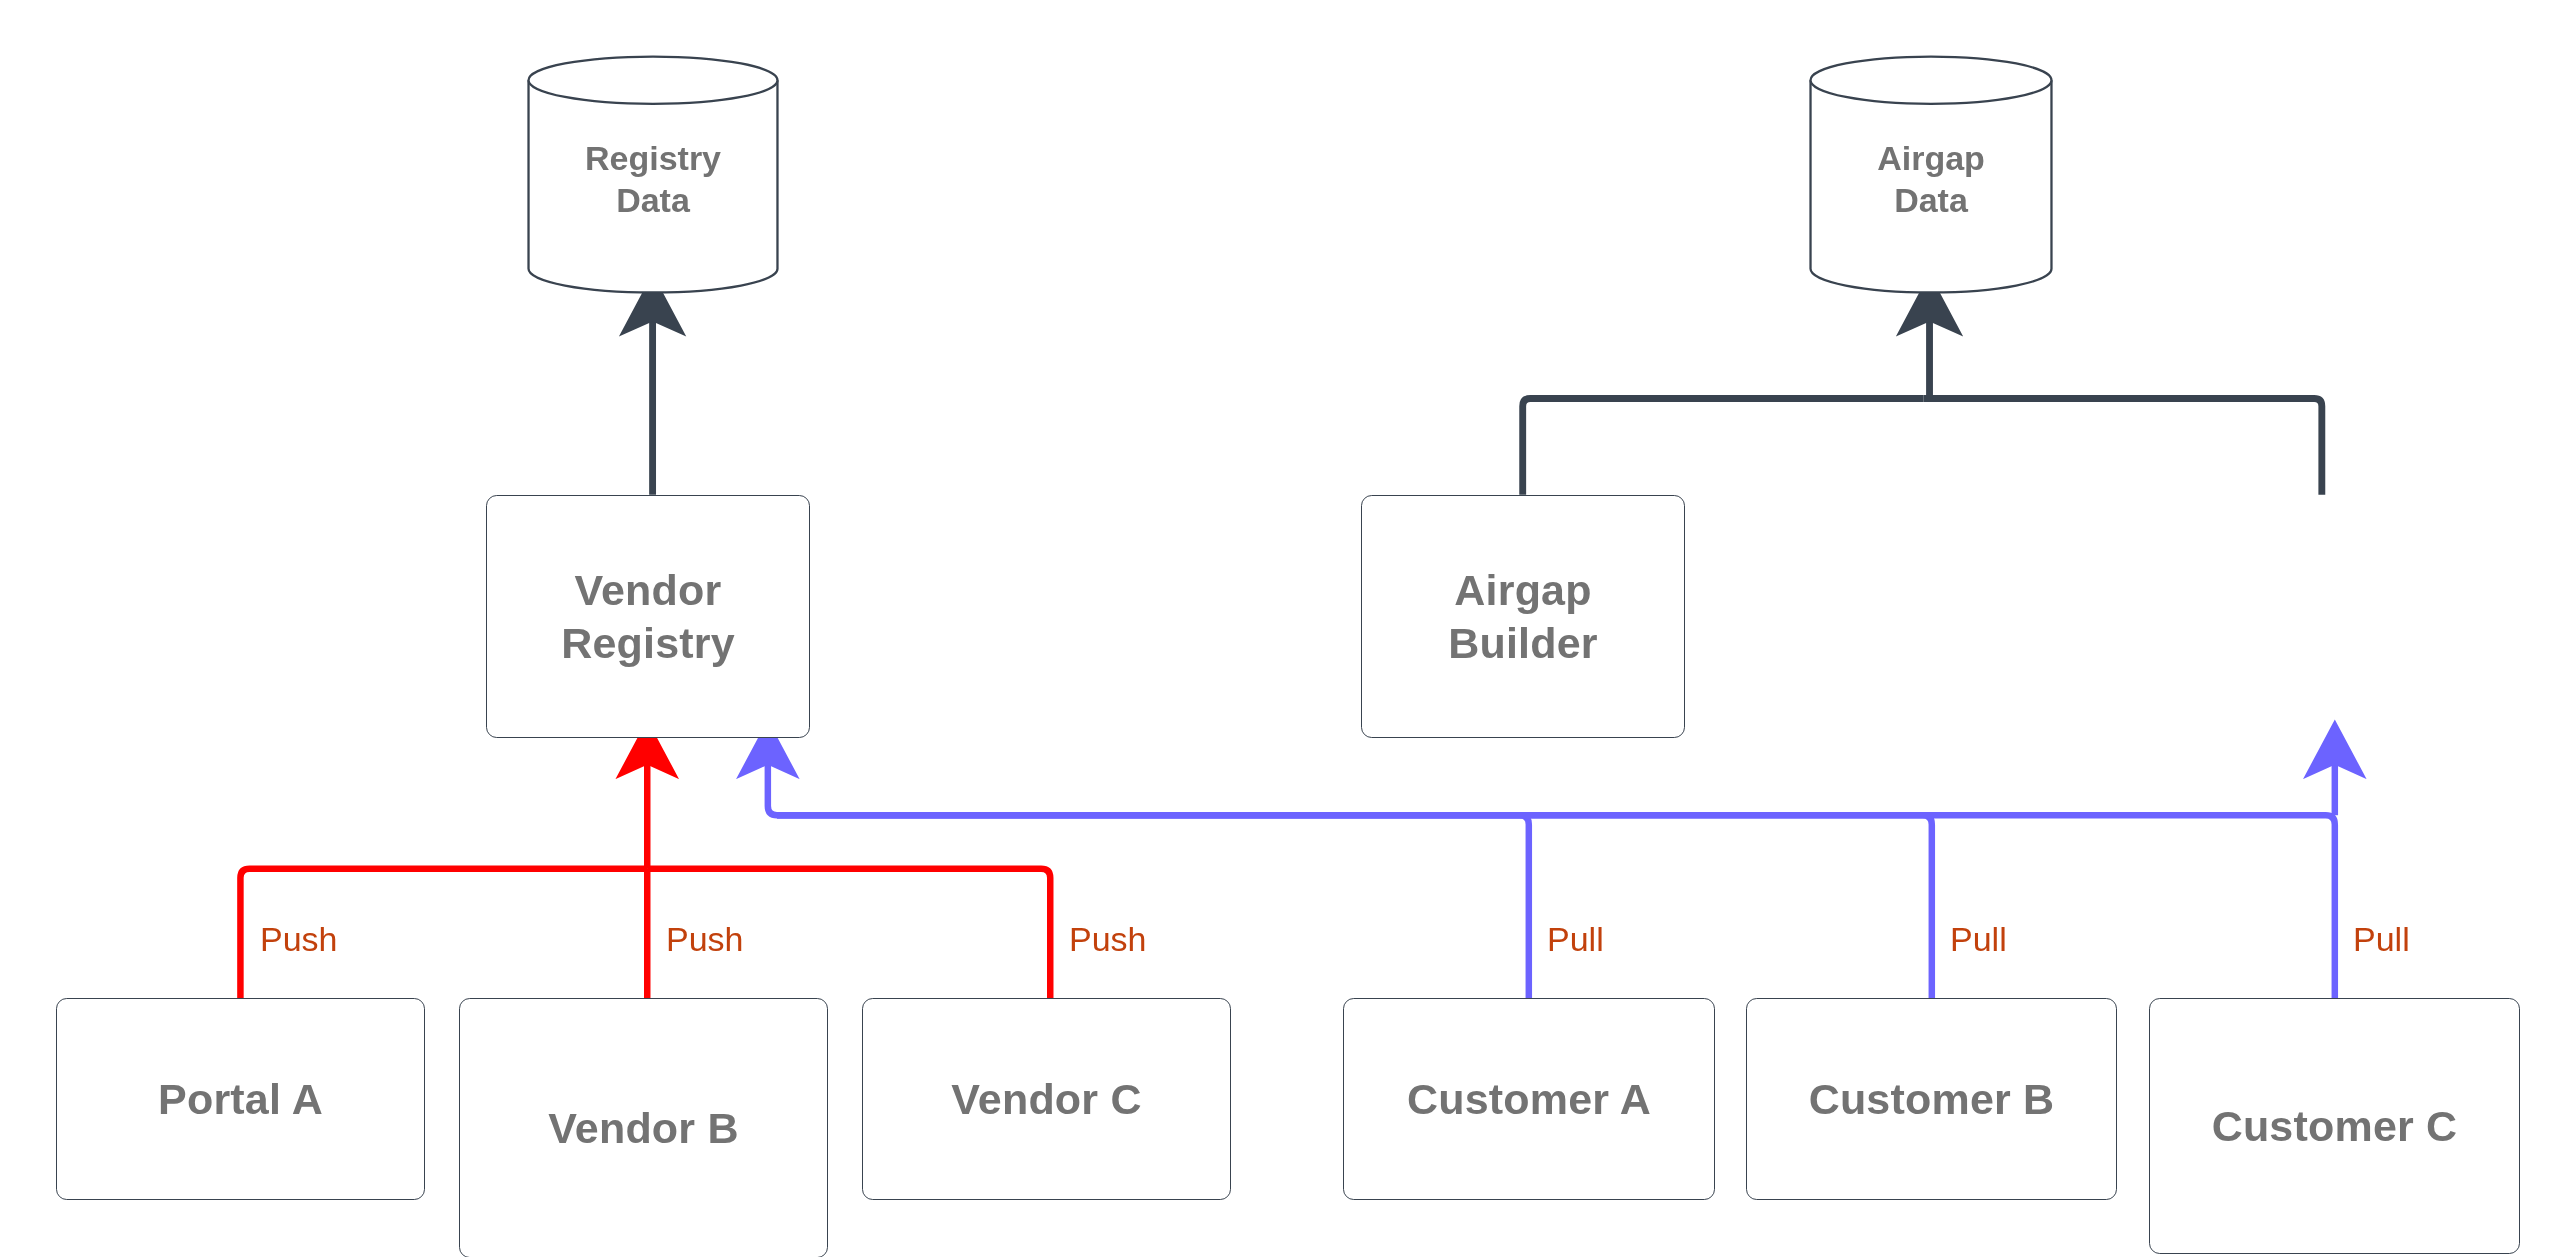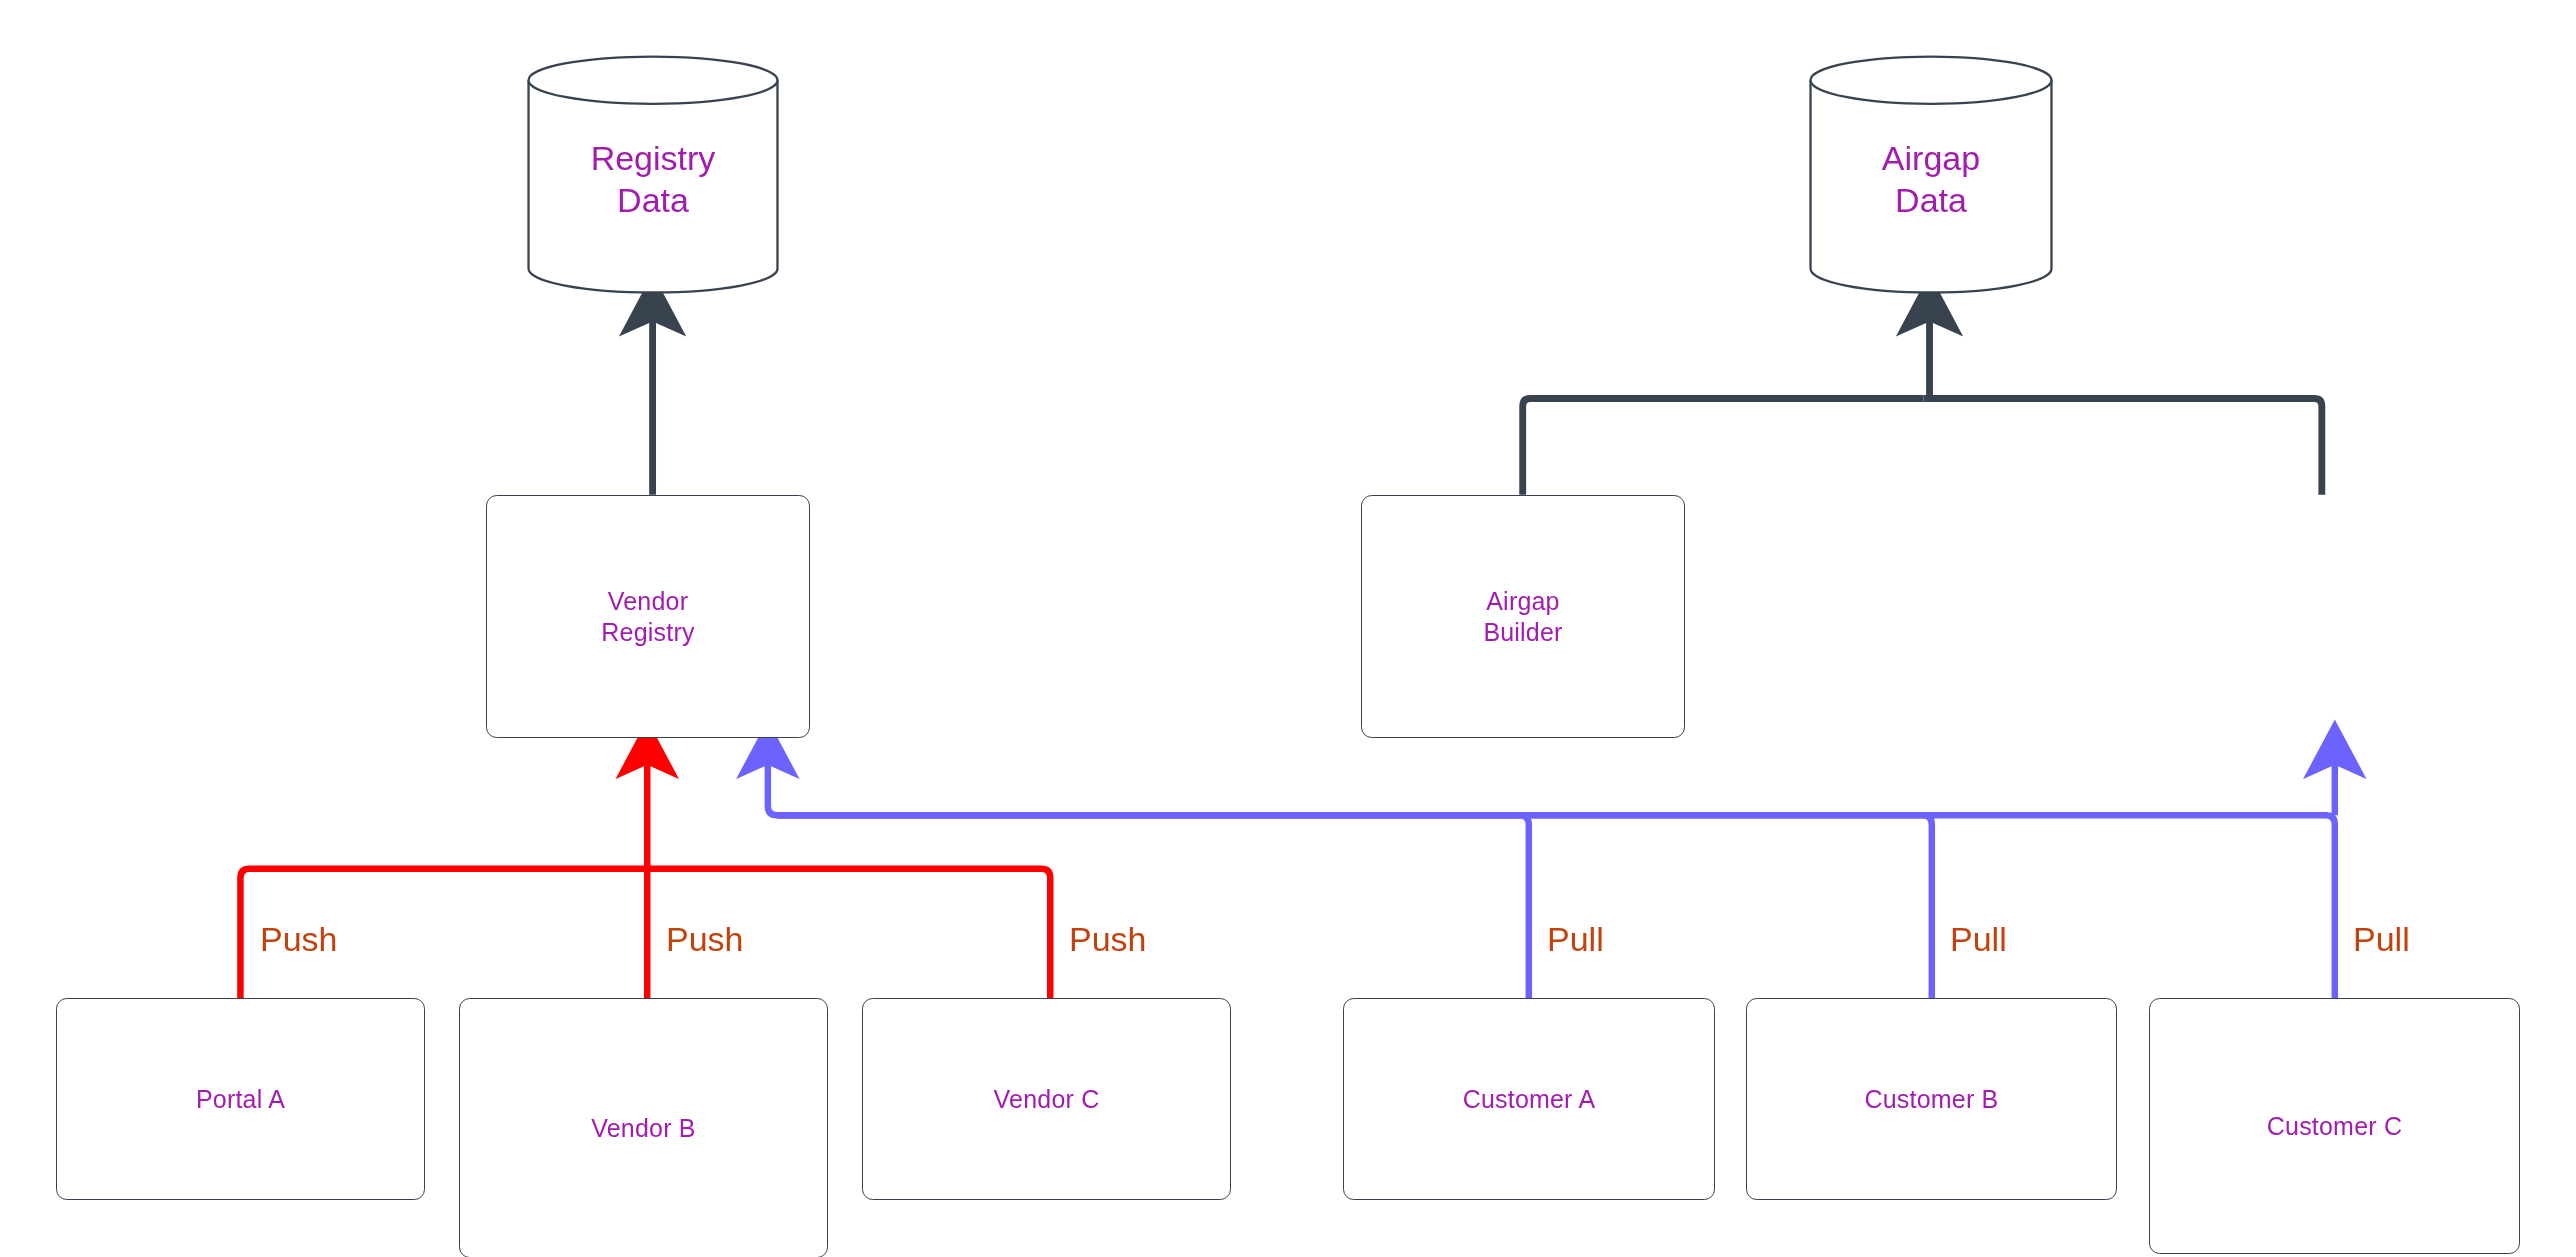--- a/index.html
+++ b/index.html
@@ -1,23 +1,23 @@
 <!DOCTYPE html>
 <html style="font-size:12.2px"><head>
 <meta charset="utf-8">
 <title>Registry Airgap Flow Diagram</title>
 <style>
   html,body{margin:0;padding:0;background:#ffffff;}
   body{font-family:"Liberation Sans","DejaVu Sans",sans-serif;}
   #stage{position:relative;width:2576px;height:1258px;background:#ffffff;overflow:hidden;}
   #wire{position:absolute;left:0;top:0;width:2576px;height:1258px;}
   .node{position:absolute;box-sizing:border-box;display:flex;align-items:center;justify-content:center;
-        text-align:center;color:#a21caf;background:#ffffff;}
+        text-align:center;color:#737373;background:#ffffff;font-weight:bold;}
   .boxnode{border:1.7px solid #39434f;border-radius:10.7px;}
-  .boxnode .lbl{font-size:25px;line-height:1.22;letter-spacing:0.2px;white-space:pre-line;}
+  .boxnode .lbl{font-size:43px;line-height:1.22;letter-spacing:0.2px;white-space:pre-line;}
   .cylnode{background:transparent;border:none;}
   .cylnode .cyl-svg{position:absolute;left:0;top:0;width:100%;height:100%;}
   .cylnode .lbl{position:relative;font-size:34px;line-height:1.22;white-space:pre-line;z-index:2;
                 transform:translateY(4.6px);}
   .edgelabel{position:absolute;color:#c2410c;font-size:34px;line-height:1;white-space:nowrap;}
 </style>
 </head>
 <body>
 
 <div id="stage">

